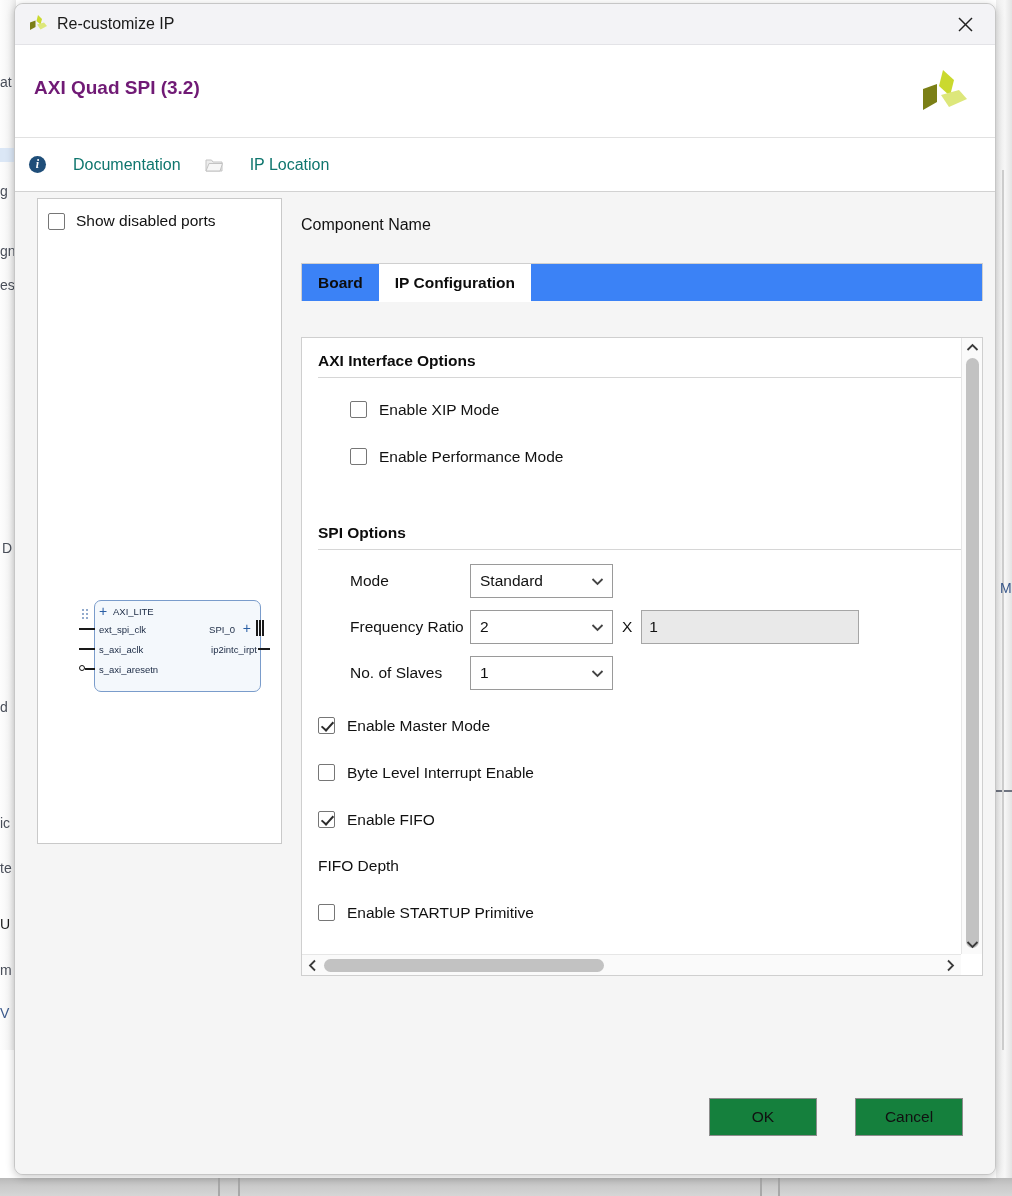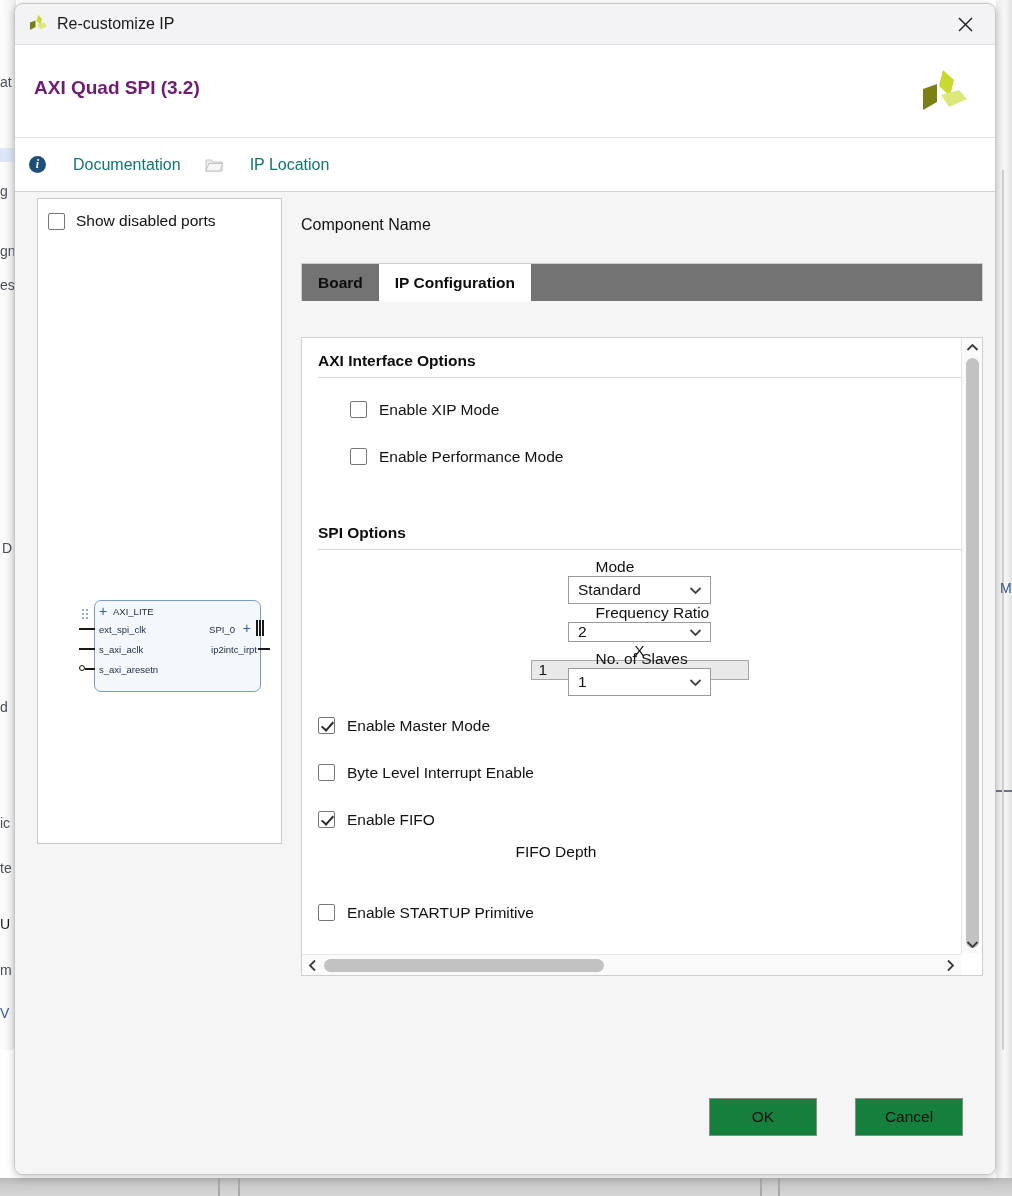--- a/index.html
+++ b/index.html
@@ -123,21 +123,21 @@
   #component-input {
     flex: 1; height: 32px; background: #e9e9e9; border: 1px solid #a6a6a6;
     font-size: 15.5px; color: #111; padding: 0 7px; display: flex; align-items: center;
     font-family: "Liberation Sans", sans-serif;
   }
 
   
   #tabs-wrap { margin-top: 19px; height: 38px; position: relative; }
   #tabstrip {
     position: absolute; left: 0; right: 0; top: 0; height: 38px;
-    background: #737373; border: 1px solid #cfcfcf; border-bottom: none; display: flex;
+    background: #3b82f6; border: 1px solid #cfcfcf; border-bottom: none; display: flex;
   }
   .tab {
     padding: 0 16px; height: 38px; display: flex; align-items: center;
     font-size: 15.5px; font-weight: bold; color: #0d0d0d; cursor: pointer;
   }
   .tab.active { background: #ffffff; }
 
   
   #panel {
     position: absolute; left: 286px; top: 145px; right: 12px; bottom: 92px;
@@ -145,21 +145,21 @@
   }
   #panel-inner { position: absolute; left: 0; top: 0; right: 21px; bottom: 21px; overflow: hidden; padding: 0 0 0 16px; }
 
   .section-title { font-size: 15.5px; font-weight: bold; color: #0d0d0d; }
   .section-rule { height: 1px; background: #d6d6d6; margin: 7px 0 0 0; }
 
   .opt-row { display: flex; align-items: center; height: 47px; }
   .opt-row .lbl { font-size: 15.5px; color: #111; margin-left: 12px; }
   .opt-row.indent { padding-left: 32px; }
 
-  .field-row { display: flex; align-items: center; height: 46px; flex-direction: column; }
+  .field-row { display: flex; align-items: center; height: 46px; }
   .field-row .flabel { font-size: 15.5px; color: #111; width: 152px; padding-left: 32px; }
   .field-row .flabel.noind { padding-left: 0; width: 248px; }
 
   .combo {
     height: 34px; border: 1px solid #9a9a9a; background: #ffffff;
     display: flex; align-items: center; justify-content: space-between;
     padding: 0 8px 0 9px; font-size: 15.5px; color: #111; cursor: pointer;
   }
   .combo.focused { border: 2px solid #3b6fc4; }
   .combo .caret { width: 13px; height: 9px; }

